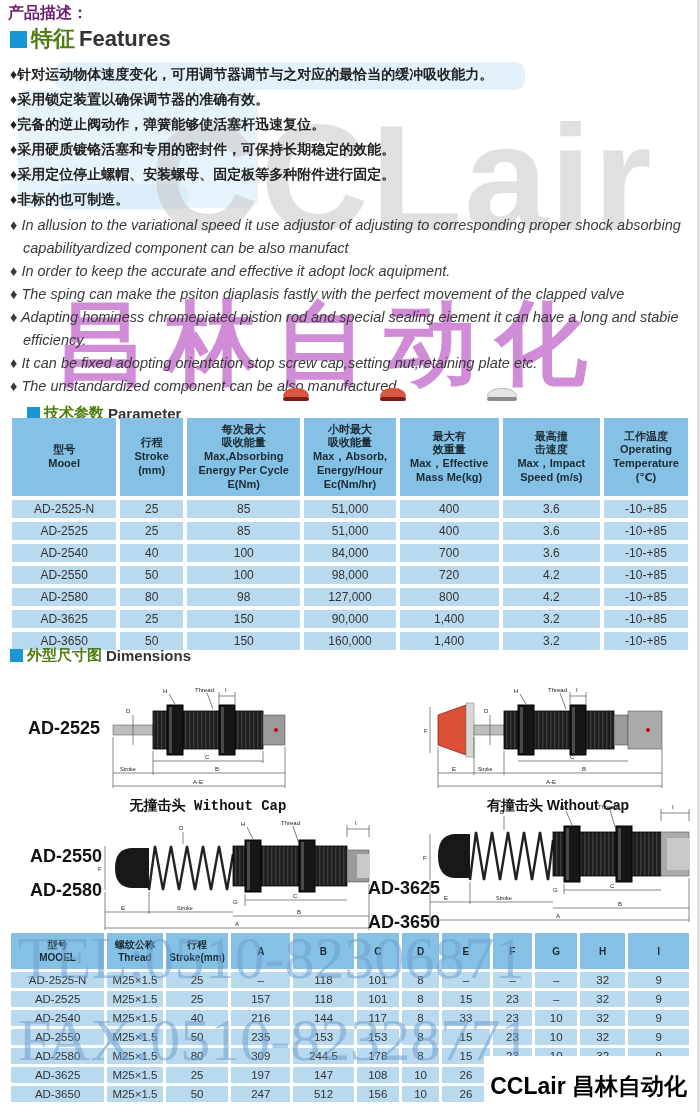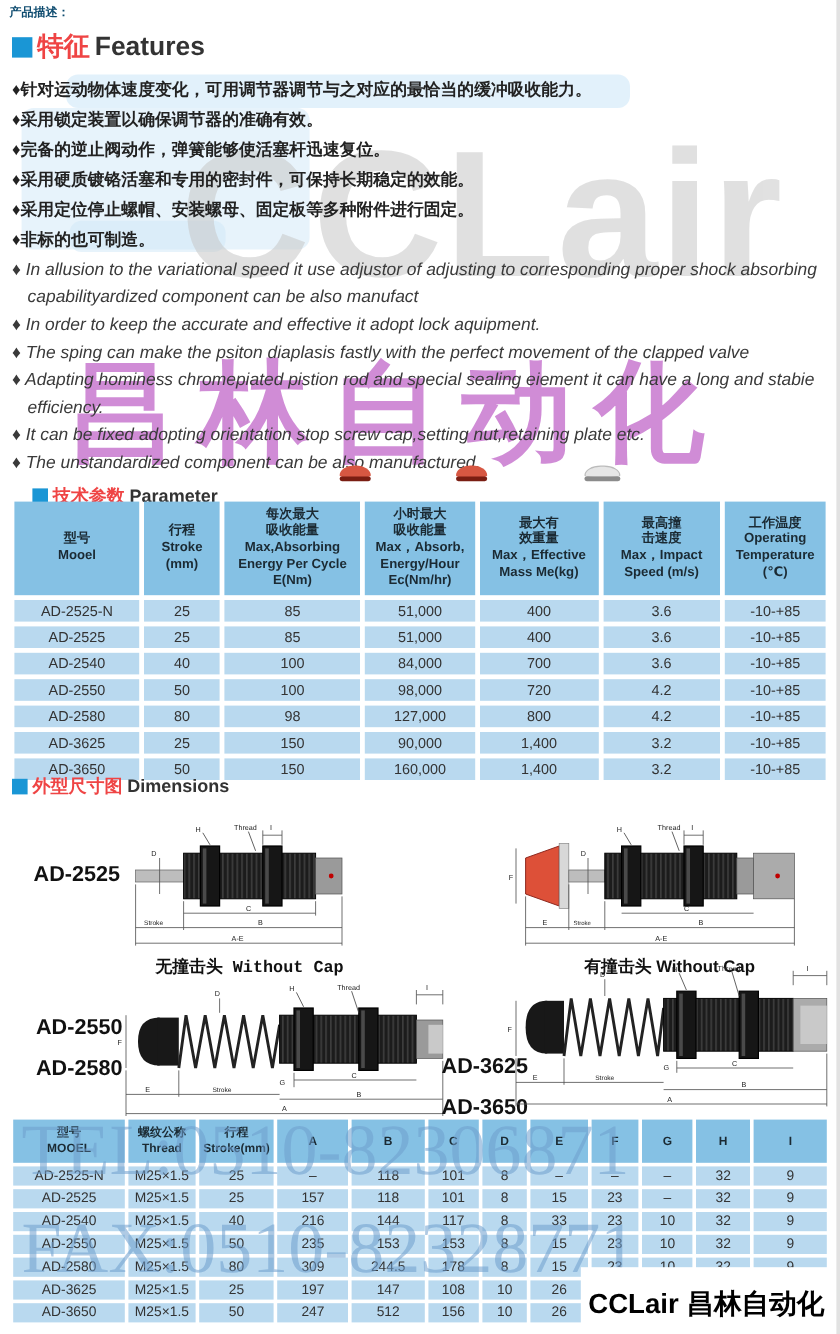--- a/index.html
+++ b/index.html
@@ -12,28 +12,28 @@
   .wm-cclair{left:150px;top:92px;font-size:150px;font-weight:bold;color:#c8c8c8;opacity:.55;letter-spacing:2px;}
   .wm-zh-big{left:55px;top:282px;font-size:92px;font-weight:bold;color:#a21caf;opacity:.5;letter-spacing:18px;}
   .wm-tel{left:18px;top:924px;font-family:"Liberation Serif","DejaVu Serif",serif;font-size:60px;color:#6f9fce;opacity:.55;z-index:3;text-align:right;}
   .wm-fax{left:18px;top:1006px;font-family:"Liberation Serif","DejaVu Serif",serif;font-size:60px;color:#6f9fce;opacity:.55;z-index:3;}
   .footer-brand{position:absolute;right:4px;top:1056px;z-index:4;background:#fff;color:#000;
                 font-size:23px;font-weight:bold;padding:15px 6px;}
 
   .layer{position:absolute;z-index:1;}
 
   
-  .product-desc{left:8px;top:3px;color:#0c4a6e;font-weight:bold;font-size:10px;}
+  .product-desc{left:8px;top:3px;color:#701a75;font-weight:bold;font-size:16px;}
   .sec-title{display:flex;align-items:center;gap:4px;}
   .sq{display:inline-block;background:#1a96d5;}
   .t-big .sq{width:17px;height:17px;}
   .t-big{left:10px;top:24px;font-size:22px;font-weight:bold;}
   .t-small .sq{width:13px;height:13px;}
   .t-small{font-size:15px;font-weight:bold;}
-  .zh{color:#ef4444;}
+  .zh{color:#4d7c0f;}
   .en{color:#333;}
 
   
   .bullets{left:10px;margin:0;padding:0;list-style:none;}
   .bullets li{padding-left:13px;text-indent:-13px;}
   .zh-bullets{top:62px;width:676px;font-size:14px;font-weight:600;color:#222;}
   .zh-bullets li{line-height:25px;}
   .en-bullets{top:214px;width:672px;font-size:14.5px;color:#3a3a3a;}
   .en-bullets li{line-height:23px;font-style:italic;}
 

